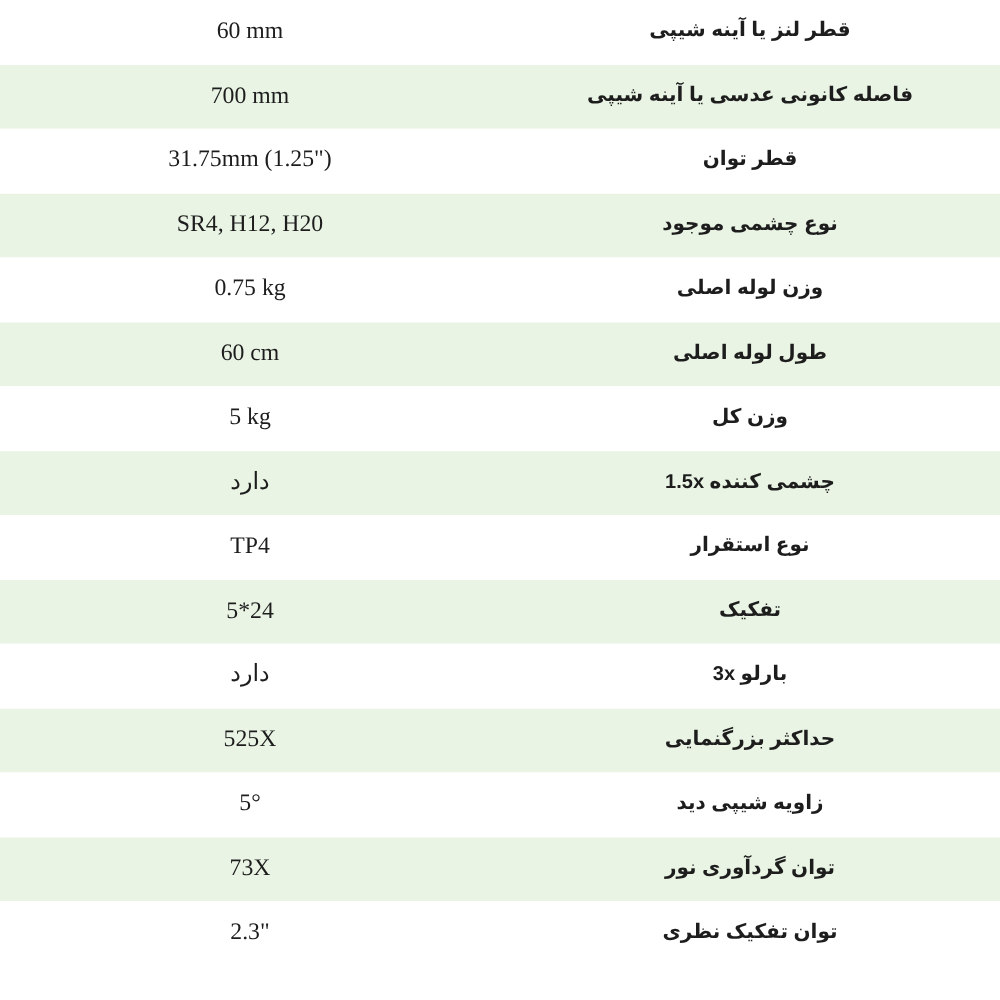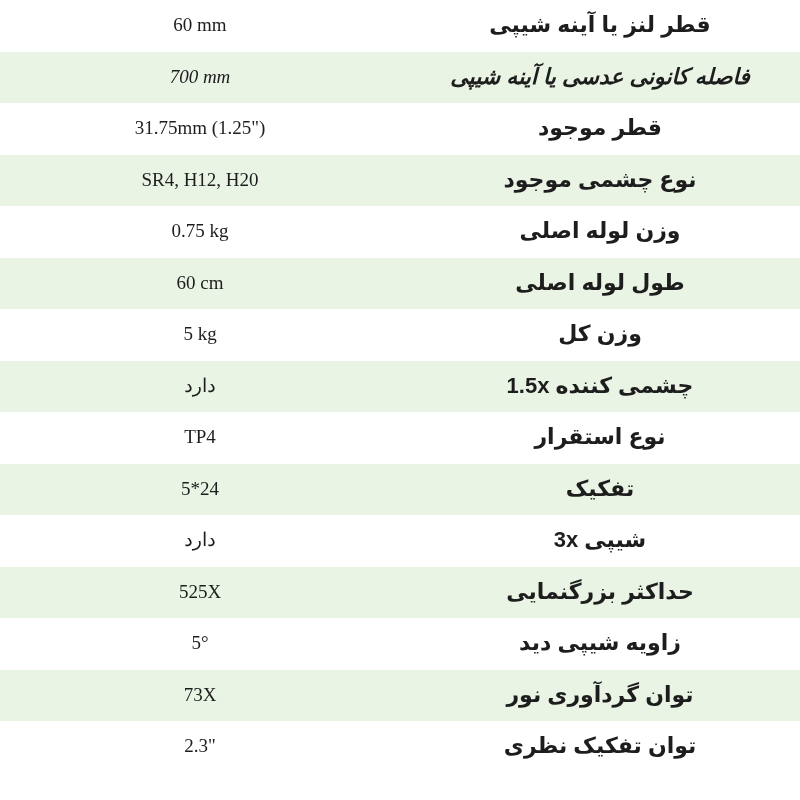--- a/index.html
+++ b/index.html
@@ -31,53 +31,52 @@
   .spec-table td {
     padding: 0 18px;
     vertical-align: middle;
     border: none;
     line-height: 1.3;
   }
   td.label-cell {
     width: 50%;
     text-align: center;
     font-weight: bold;
-    font-size: 22px;
+    font-size: 16px;
     color: #1d1d1d;
     font-family: "Liberation Sans", "DejaVu Sans", sans-serif;
     direction: rtl;
   }
   td.value-cell {
     width: 50%;
     text-align: center;
     font-size: 19px;
     color: #1d1d1d;
     font-family: "Liberation Serif", "DejaVu Serif", serif;
     direction: ltr;
   }
   .sep-top {
     border-top: 1px solid #cfe3c4;
-    font-style: italic;
   }
 </style>
 </head>
 <body>
 
 <table class="spec-table">
   <tbody>
     <tr class="even">
       <td class="label-cell">قطر لنز یا آینه شیپی</td>
       <td class="value-cell">60 mm</td>
     </tr>
     <tr class="odd">
       <td class="label-cell sep-top">فاصله کانونی عدسی یا آینه شیپی</td>
       <td class="value-cell sep-top">700 mm</td>
     </tr>
     <tr class="even">
-      <td class="label-cell">قطر موجود</td>
+      <td class="label-cell">قطر توان</td>
       <td class="value-cell">31.75mm (1.25")</td>
     </tr>
     <tr class="odd">
       <td class="label-cell">نوع چشمی موجود</td>
       <td class="value-cell">SR4, H12, H20</td>
     </tr>
     <tr class="even">
       <td class="label-cell">وزن لوله اصلی</td>
       <td class="value-cell">0.75 kg</td>
     </tr>
@@ -95,21 +94,21 @@
     </tr>
     <tr class="even">
       <td class="label-cell">نوع استقرار</td>
       <td class="value-cell">TP4</td>
     </tr>
     <tr class="odd">
       <td class="label-cell">تفکیک</td>
       <td class="value-cell">5*24</td>
     </tr>
     <tr class="even">
-      <td class="label-cell">شیپی 3x</td>
+      <td class="label-cell">بارلو 3x</td>
       <td class="value-cell">دارد</td>
     </tr>
     <tr class="odd">
       <td class="label-cell">حداکثر بزرگنمایی</td>
       <td class="value-cell">525X</td>
     </tr>
     <tr class="even">
       <td class="label-cell">زاویه شیپی دید</td>
       <td class="value-cell">5°</td>
     </tr>

